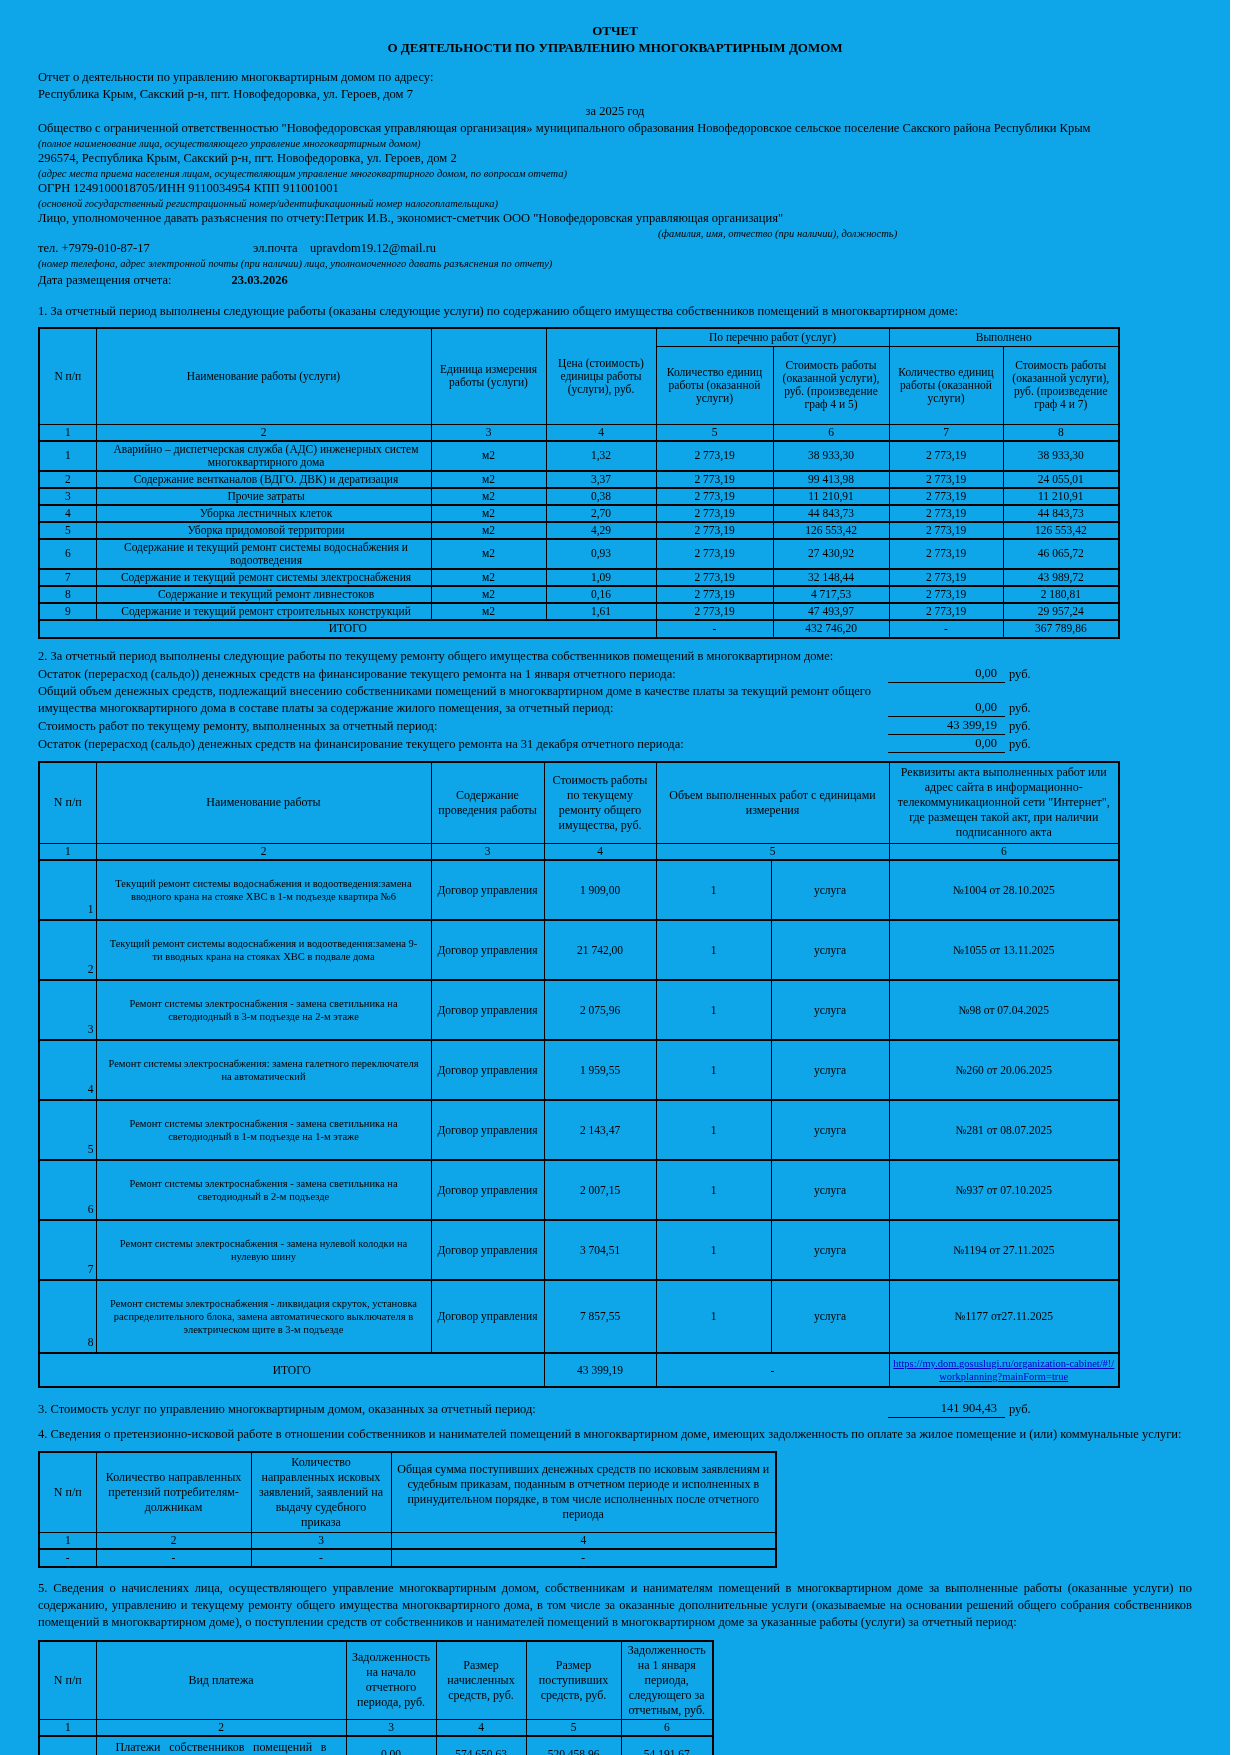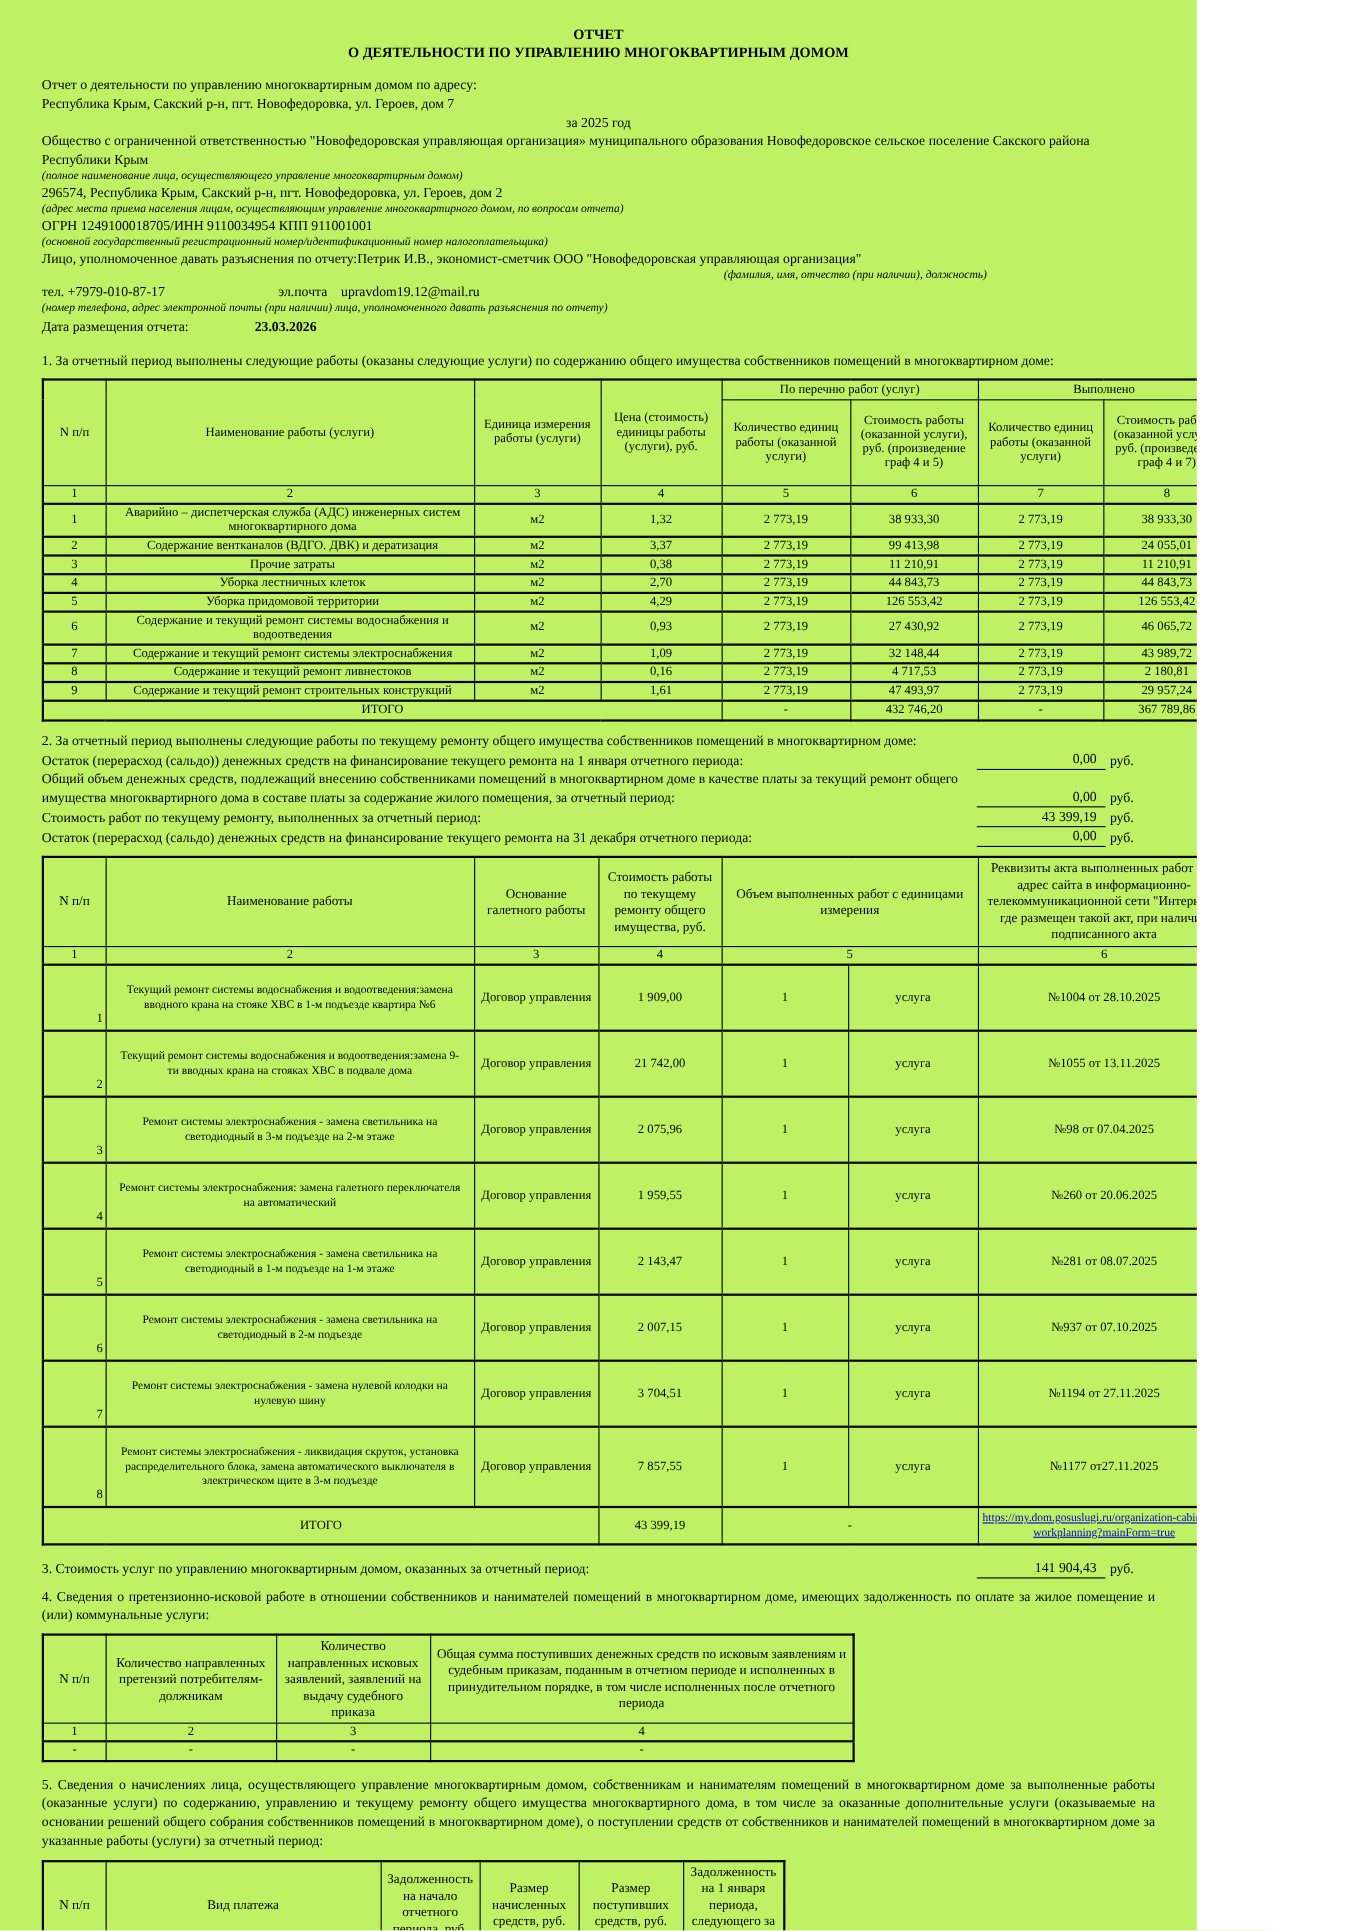--- a/index.html
+++ b/index.html
@@ -1,18 +1,18 @@
 <!DOCTYPE html>
 <html><head>
 <meta charset="utf-8">
 <style>
   html,body { margin:0; padding:0; background:#fff; }
   .page {
-    position:relative; width:1088px; height:1755px; overflow:hidden;
-    box-sizing:border-box; padding:22px 38px 0 38px; background:#bef264; color:#000;
+    position:relative; width:1230px; height:1755px; overflow:hidden;
+    box-sizing:border-box; padding:22px 38px 0 38px; background:#0ea5e9; color:#000;
     font-family:"Liberation Serif","DejaVu Serif",serif; font-size:12.5px;
   }
   .title { text-align:center; font-weight:bold; font-size:13px; line-height:17px; }
   .title-block { margin-bottom:13px; }
   .hline { font-size:12.5px; line-height:17px; }
   .center { text-align:center; }
   .note { font-style:italic; font-size:10.5px; line-height:13px; }
   .auth-person { }
   .auth-note { padding-left:620px; }
   .c-phone-wrap { display:inline-block; width:215px; }
@@ -264,21 +264,21 @@
         <col style="width:113px">
         <col style="width:112px">
       <col style="width:115px">
         <col style="width:118px">
         <col style="width:230px">
     </colgroup>
     <thead>
       <tr class="mh">
         <th>N п/п</th>
         <th>Наименование работы</th>
-        <th>Основание галетного работы</th>
+        <th>Содержание проведения работы</th>
         <th>Стоимость работы по текущему ремонту общего имущества, руб.</th>
         <th colspan="2">Объем выполненных работ с единицами измерения</th>
         <th>Реквизиты акта выполненных работ или адрес сайта в информационно-телекоммуникационной сети "Интернет", где размещен такой акт, при наличии подписанного акта</th>
       </tr>
       <tr class="nums">
         <td>1</td>
         <td>2</td>
         <td>3</td>
         <td>4</td>
         <td colspan="2">5</td>

